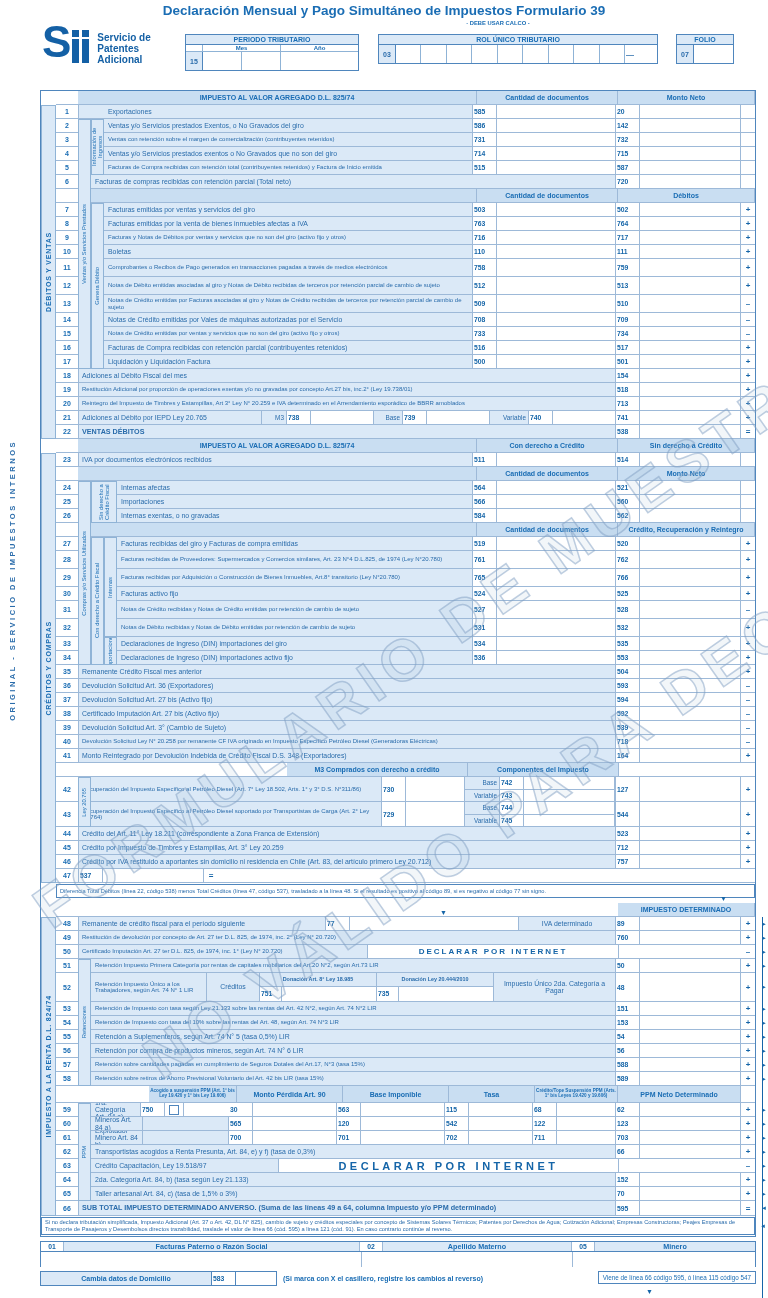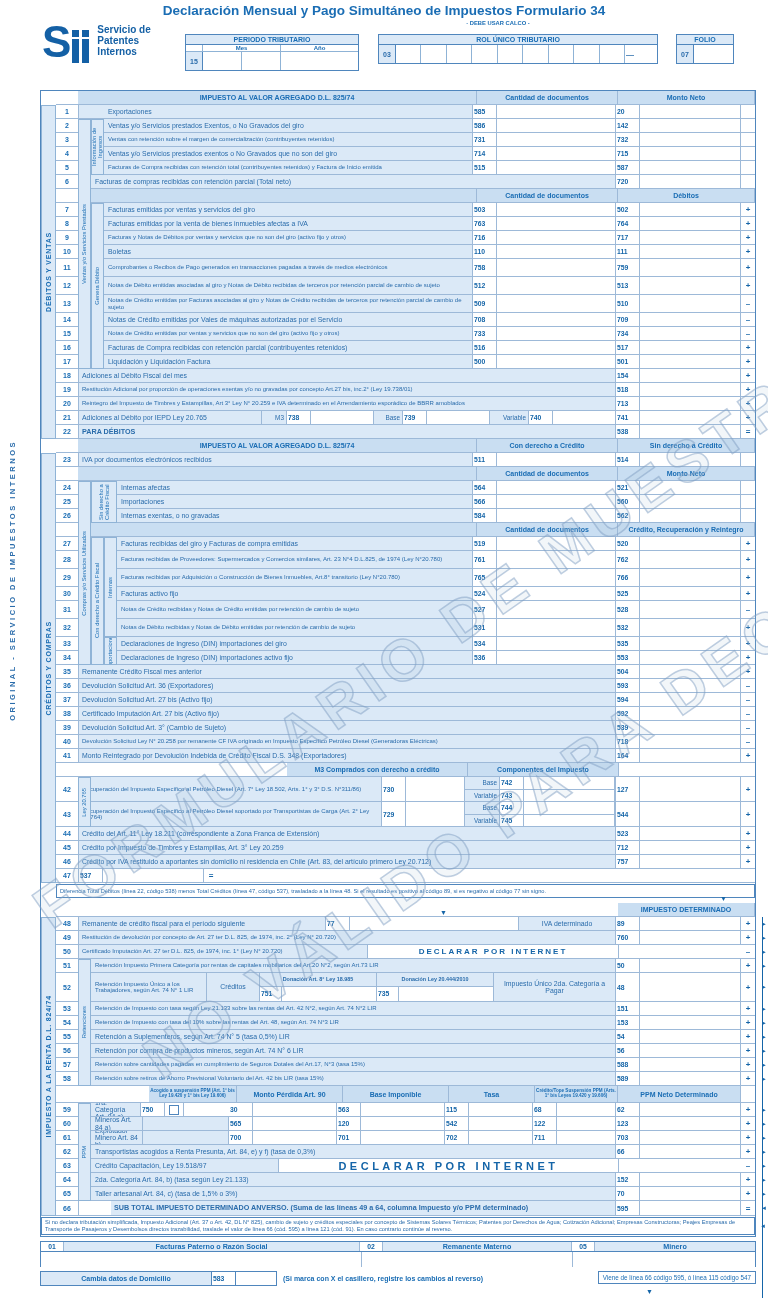--- a/index.html
+++ b/index.html
@@ -8,21 +8,21 @@
 
   
   #hdr{position:relative;height:90px}
   .title{position:absolute;left:0;top:3px;width:100%;text-align:center;font-size:13.5px;font-weight:bold;color:#1a6db4}
   .calco{position:absolute;left:388px;top:20px;width:220px;text-align:center;font-size:5.8px;font-weight:bold;color:#1a6db4}
   .sii{position:absolute;left:42px;top:24px;display:flex;align-items:flex-start}
   .sS{font-size:44px;font-weight:bold;color:#1460a5;line-height:.82;letter-spacing:-2px}
   .ibar{display:flex;flex-direction:column;align-items:center;margin-left:3px;margin-top:6px}
   .idot{width:7px;height:7px;background:#1460a5;margin-bottom:2px}
   .istk{width:7px;height:24px;background:#1460a5}
-  .siicap{margin-left:8px;margin-top:0;font-size:10px;font-weight:bold;color:#1460a5;line-height:1.12}
+  .siicap{margin-left:8px;margin-top:8px;font-size:10px;font-weight:bold;color:#1460a5;line-height:1.12}
   .hbox{position:absolute;border:1px solid #4f86bd;background:#fff}
   .hbox .bt{background:#dbe9f7;border-bottom:1px solid #4f86bd;text-align:center;font-size:7px;font-weight:bold;padding:1px 0;color:#1a6db4}
   .caps{display:flex;font-size:6px;font-weight:bold;color:#1a6db4;border-bottom:1px solid #8fb3d6}
   .caps>div{text-align:center;border-right:1px solid #8fb3d6}
   .brow{display:flex;height:18px}
   .brow .kc{flex:0 0 16px;display:flex;align-items:center;justify-content:center;font-size:7px;font-weight:bold;border-right:1px solid #4f86bd;background:#dbe9f7}
   .brow .bx{border-right:1px solid #8fb3d6;background:#fff}
   .brow .dash{flex:0 0 10px;display:flex;align-items:center;justify-content:center;font-size:8px;font-weight:bold;background:#fff}
 
   
@@ -91,36 +91,36 @@
   #origlbl{position:absolute;left:6px;top:300px;height:560px;display:flex;align-items:center;justify-content:center;width:12px}
   #origlbl span{writing-mode:vertical-rl;transform:rotate(180deg);font-size:7.5px;font-weight:bold;letter-spacing:2.5px;color:#2a6cab}
   .wm{position:absolute;font-size:58px;font-weight:bold;letter-spacing:8px;color:rgba(165,190,215,.14);-webkit-text-stroke:1.5px rgba(130,160,195,.5);transform:rotate(-35deg);transform-origin:left center;white-space:nowrap;pointer-events:none;z-index:5}
 </style>
 </head>
 <body>
 
 <div id="page">
 
   <div id="hdr">
-    <div class="title">Declaración Mensual y Pago Simultáneo de Impuestos Formulario 34</div>
+    <div class="title">Declaración Mensual y Pago Simultáneo de Impuestos Formulario 39</div>
     <div class="calco">- DEBE USAR CALCO -</div>
     <div class="sii">
       <span class="sS">S</span>
       <span class="ibar">
           <span class="idot"></span>
           <span class="istk"></span>
         </span>
       <span class="ibar">
           <span class="idot"></span>
           <span class="istk"></span>
         </span>
       <span class="siicap">
         <span>Servicio de</span><br>
         <span>Patentes</span><br>
-        <span>Internos</span>
+        <span>Adicional</span>
       </span>
     </div>
     <div class="hbox" style="left:185px;top:34px;width:172px">
       <div class="bt">PERIODO TRIBUTARIO</div>
       <div class="caps">
         <div style="flex:0 0 16px"></div>
         <div style="flex:1">Mes</div>
         <div style="flex:1;border-right:none">Año</div>
       </div>
       <div class="brow">
@@ -352,21 +352,21 @@
         <div class="fld" style="flex: 1 1 0px;"></div>
         <div class="mini" style="flex: 0 0 36px;">Variable</div>
         <div class="code">740</div>
         <div class="fld" style="flex: 1 1 0px;"></div>
         <div class="code">741</div>
         <div class="fld" style="flex: 0 0 100px;"></div>
         <div class="sign">+</div>
       </div>
       <div class="row">
         <div class="num">22</div>
-        <div class="lbl bb" style="flex: 1 1 0px;">PARA DÉBITOS</div>
+        <div class="lbl bb" style="flex: 1 1 0px;">VENTAS DÉBITOS</div>
         <div class="code">538</div>
         <div class="fld" style="flex: 0 0 100px;"></div>
         <div class="sign">=</div>
       </div>
       <div class="row band">
         <div class="blank" style="flex: 0 0 22px;"></div>
         <div class="hdrc" style="flex: 1 1 0px;">IMPUESTO AL VALOR AGREGADO D.L. 825/74</div>
         <div class="hdrc" style="flex: 0 0 140px;">Con derecho a Crédito</div>
         <div class="hdrc" style="flex: 0 0 136px;">Sin derecho a Crédito</div>
       </div>
@@ -824,21 +824,21 @@
       <div class="row">
         <div class="num">65</div>
         <div class="lbl" style="flex: 1 1 0px; padding-left: 16px;">Taller artesanal Art. 84, c) (tasa de 1,5% o 3%)</div>
         <div class="code">70</div>
         <div class="fld" style="flex: 0 0 100px;"></div>
         <div class="sign">+</div>
         <span class="ar">►</span>
       </div>
       <div class="row" style="height: 14px;">
         <div class="num">66</div>
-        <div class="lbl sm bb" style="flex: 1 1 0px; margin-left: 32px;">SUB TOTAL IMPUESTO DETERMINADO ANVERSO. (Suma de las líneas 49 a 64, columna Impuesto y/o PPM determinado)</div>
+        <div class="lbl sm bb" style="flex: 1 1 0px;">SUB TOTAL IMPUESTO DETERMINADO ANVERSO. (Suma de las líneas 49 a 64, columna Impuesto y/o PPM determinado)</div>
         <div class="code">595</div>
         <div class="fld" style="flex: 0 0 100px;"></div>
         <div class="sign">=</div>
         <span class="ar">◄</span>
       </div>
       <div class="row noter full" style="height: 16px;">
         <div class="txt">Si no declara tributación simplificada, Impuesto Adicional (Art. 37 o Art. 42, DL N° 825), cambio de sujeto y créditos especiales por concepto de Sistemas Solares Térmicos; Patentes por Derechos de Agua; Cotización Adicional; Empresas Constructoras; Peajes Empresas de Transporte de Pasajeros y Desembolsos directos trazabilidad, traslade el valor de línea 66 (cód. 595) a línea 121 (cód. 91). En caso contrario continúe al reverso.</div>
         <span class="ar">◄</span>
       </div>
       <div class="strip big" style="left: 0px; width: 15px; top: 14px; height: 334px;">
@@ -883,21 +883,21 @@
       <div class="strip" style="left: 37px; width: 13px; top: 1012px; height: 98px;">
         <span>PPM</span>
       </div>
     </div>
 
   <div id="bottom">
     <div class="nrow hd">
       <div class="ncode">01</div>
       <div class="nhd f1">Facturas Paterno o Razón Social</div>
       <div class="ncode">02</div>
-      <div class="nhd w188">Remanente Materno</div>
+      <div class="nhd w188">Apellido Materno</div>
       <div class="ncode">05</div>
       <div class="nhd w160" style="border-right:none">Minero</div>
     </div>
     <div class="nrow">
       <div class="nfld f1"></div>
       <div class="nfld w210"></div>
       <div class="nfld w182" style="border-right:none"></div>
     </div>
     <div id="cambia">
       <div class="clbl">Cambia datos de Domicilio</div>

